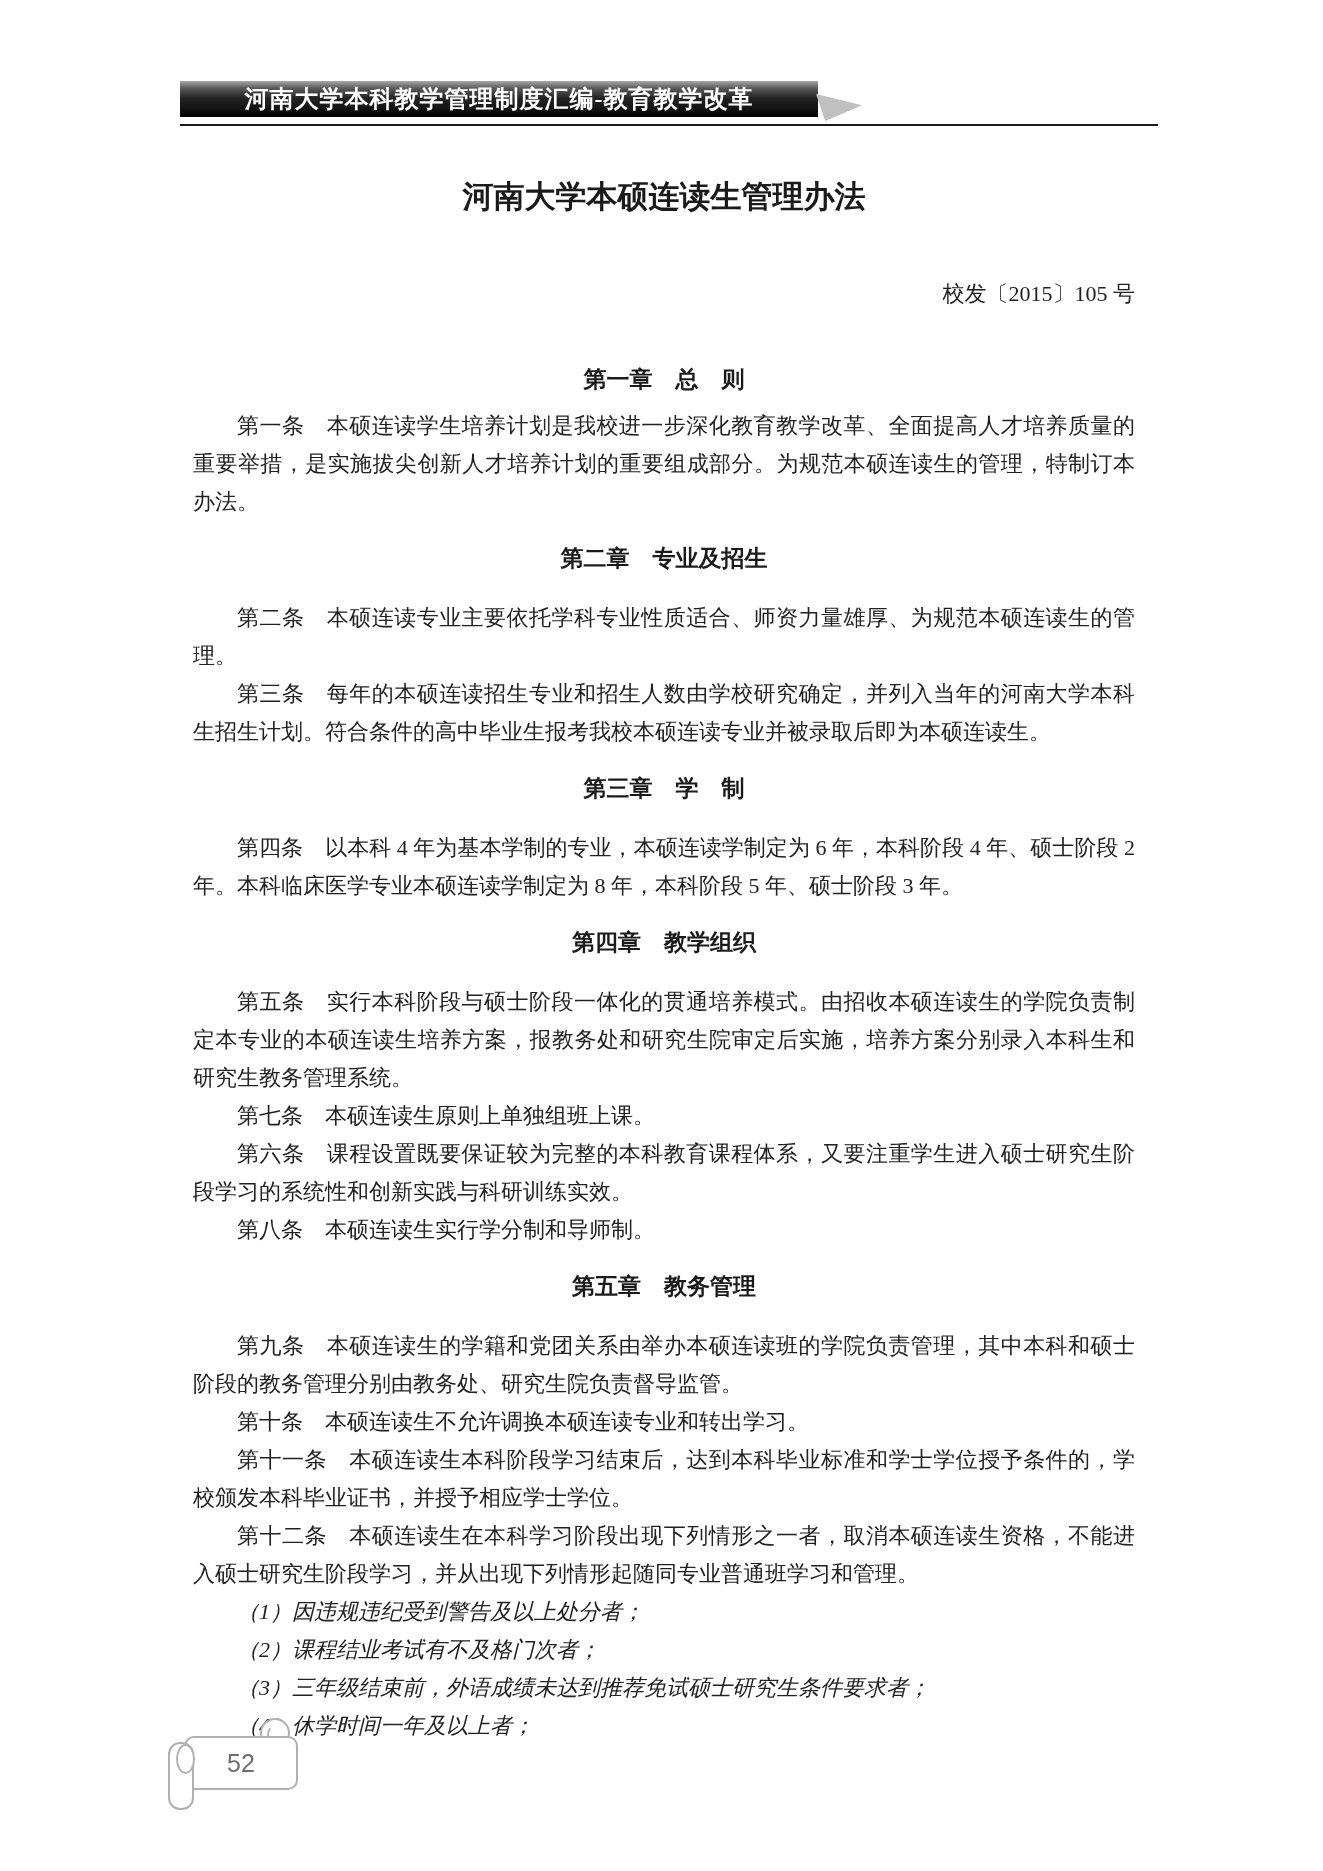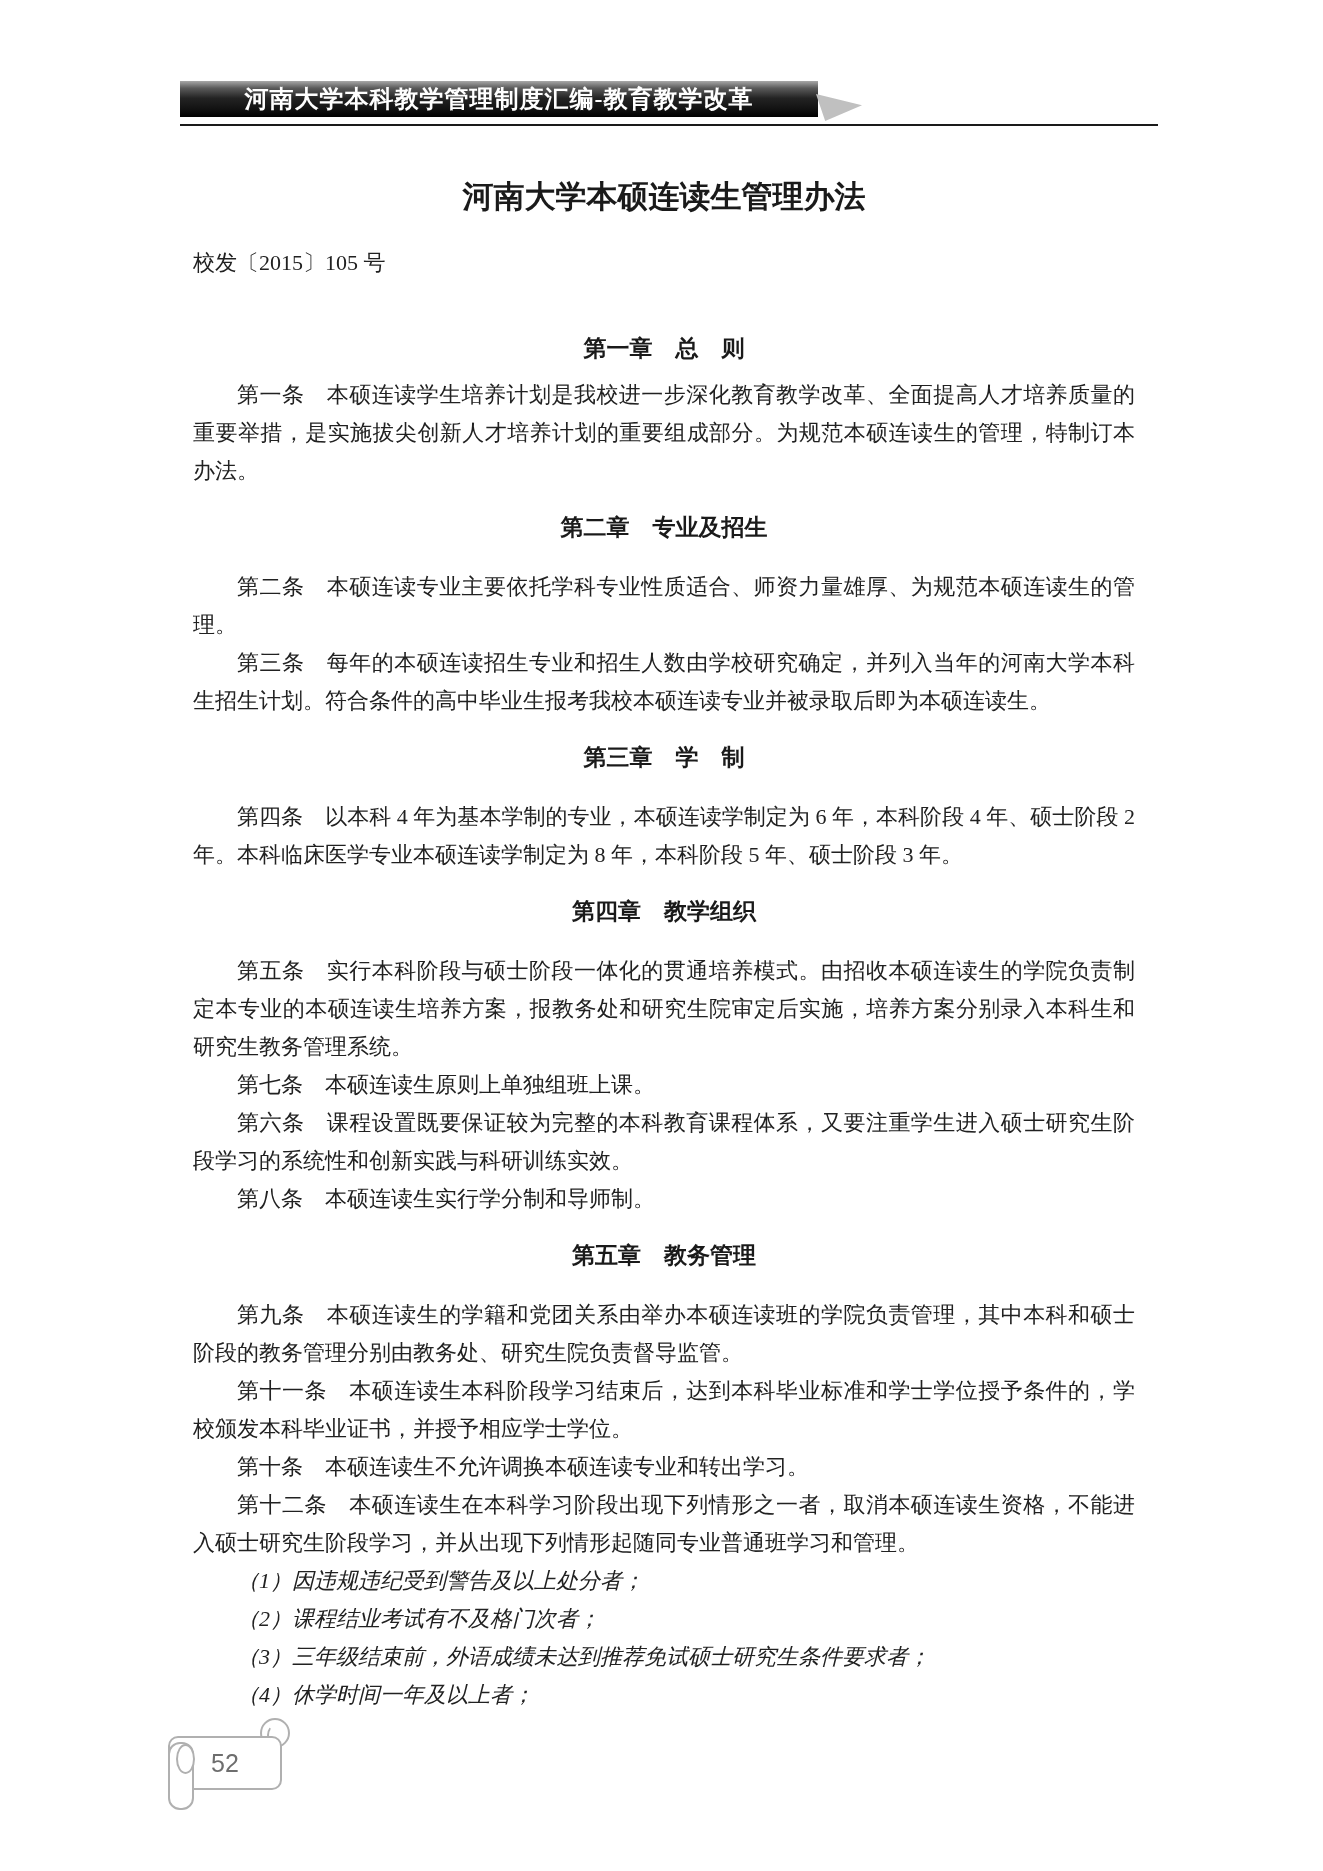--- a/index.html
+++ b/index.html
@@ -65,24 +65,24 @@
   }
   .doc-title {
     text-align: center;
     font-family: "Liberation Sans", "DejaVu Sans", sans-serif;
     font-weight: bold;
     font-size: 31px;
     line-height: 42px;
     color: #1a1a1a;
   }
   .doc-number {
-    text-align: left;
+    text-align: right;
     font-size: 22px;
     line-height: 26px;
-    margin-top: 32px;
+    margin-top: 63px;
     color: #212121;
   }
   .section-heading {
     text-align: center;
     font-family: "Liberation Sans", "DejaVu Sans", sans-serif;
     font-weight: bold;
     font-size: 23px;
     line-height: 30px;
     color: #1a1a1a;
     margin: 22px 0 26px 0;
@@ -128,21 +128,21 @@
     width: 12px;
     height: 16px;
     border: 2px solid #b0b0b0;
     border-radius: 50%;
     border-top-color: transparent;
     border-right-color: transparent;
     background: transparent;
   }
   .scroll .body {
     position: absolute;
-    left: 0;
+    left: 16px;
     top: 18px;
     width: 110px;
     height: 50px;
     border: 2px solid #b0b0b0;
     border-radius: 10px;
     background: #ffffff;
     display: flex;
     align-items: center;
     justify-content: center;
   }
@@ -199,22 +199,22 @@
     <p class="para">第四条　以本科 4 年为基本学制的专业，本硕连读学制定为 6 年，本科阶段 4 年、硕士阶段 2 年。本科临床医学专业本硕连读学制定为 8 年，本科阶段 5 年、硕士阶段 3 年。</p>
 
     <div class="section-heading">第四章　教学组织</div>
     <p class="para">第五条　实行本科阶段与硕士阶段一体化的贯通培养模式。由招收本硕连读生的学院负责制定本专业的本硕连读生培养方案，报教务处和研究生院审定后实施，培养方案分别录入本科生和研究生教务管理系统。</p>
     <p class="para">第七条　本硕连读生原则上单独组班上课。</p>
     <p class="para">第六条　课程设置既要保证较为完整的本科教育课程体系，又要注重学生进入硕士研究生阶段学习的系统性和创新实践与科研训练实效。</p>
     <p class="para">第八条　本硕连读生实行学分制和导师制。</p>
 
     <div class="section-heading">第五章　教务管理</div>
     <p class="para">第九条　本硕连读生的学籍和党团关系由举办本硕连读班的学院负责管理，其中本科和硕士阶段的教务管理分别由教务处、研究生院负责督导监管。</p>
+    <p class="para">第十条　本硕连读生不允许调换本硕连读专业和转出学习。</p>
     <p class="para">第十一条　本硕连读生本科阶段学习结束后，达到本科毕业标准和学士学位授予条件的，学校颁发本科毕业证书，并授予相应学士学位。</p>
-    <p class="para">第十条　本硕连读生不允许调换本硕连读专业和转出学习。</p>
     <p class="para">第十二条　本硕连读生在本科学习阶段出现下列情形之一者，取消本硕连读生资格，不能进入硕士研究生阶段学习，并从出现下列情形起随同专业普通班学习和管理。</p>
     <p class="para item">（1）因违规违纪受到警告及以上处分者；</p>
     <p class="para item">（2）课程结业考试有不及格门次者；</p>
     <p class="para item">（3）三年级结束前，外语成绩未达到推荐免试硕士研究生条件要求者；</p>
     <p class="para item">（4）休学时间一年及以上者；</p>
   </div>
 
   <div class="scroll">
     <div class="circle"></div>
     <div class="circle-curl"></div>

